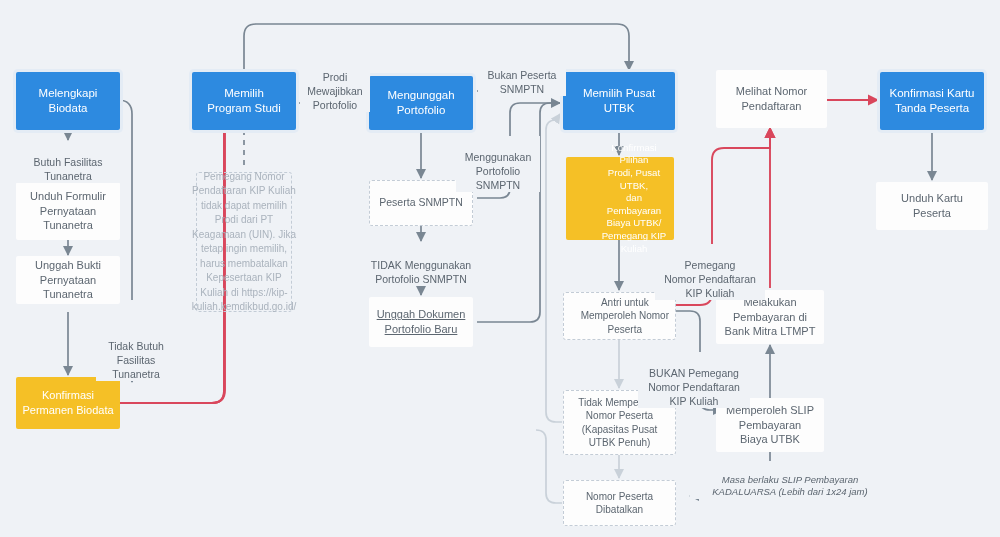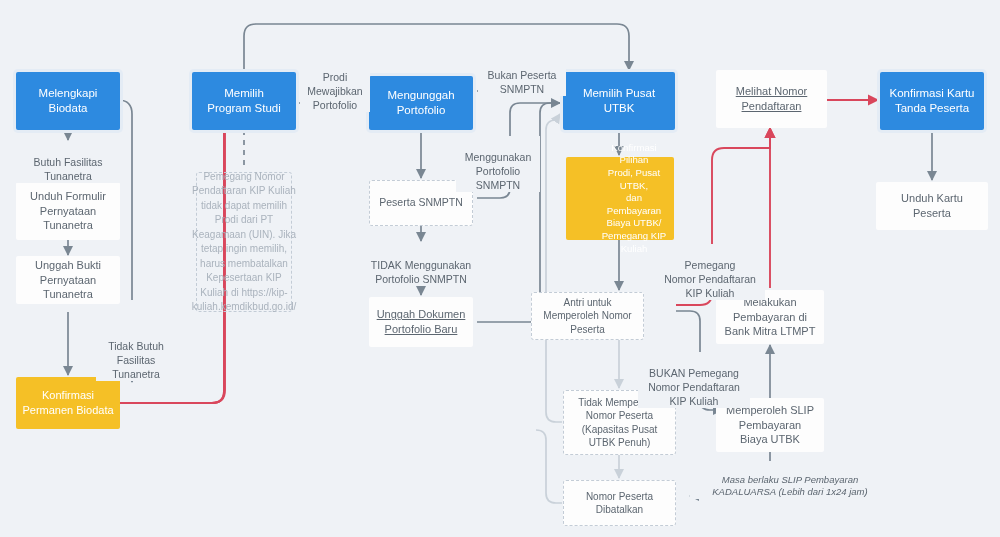--- a/index.html
+++ b/index.html
@@ -201,21 +201,21 @@
   </div>
 
   <div class="node yellow" style="left:566px;top:157px;width:108px;height:83px;padding-left:28px;">
     <span style="white-space:pre-line;font-size:9.6px;">Konfirmasi Pilihan
 Prodi, Pusat UTBK,
 dan Pembayaran
 Biaya UTBK/
 Pemegang KIP Kuliah</span>
   </div>
 
-  <div class="node dashed" style="left:531px;top:292px;width:113px;height:48px;">
+  <div class="node dashed" style="left:563px;top:292px;width:113px;height:48px;justify-content:flex-end;">
     <span style="white-space:pre-line;font-size:10px;">Antri untuk
 Memperoleh Nomor
 Peserta</span>
   </div>
 
   <div class="node dashed" style="left:563px;top:390px;width:113px;height:65px;">
     <span style="white-space:pre-line;font-size:10px;">Tidak Memperoleh
 Nomor Peserta
 (Kapasitas Pusat
 UTBK Penuh)</span>
@@ -231,21 +231,21 @@
 Pembayaran di
 Bank Mitra LTMPT</span>
   </div>
 
   <div class="node white" style="left:716px;top:398px;width:108px;height:54px;">
     <span style="white-space:pre-line;">Memperoleh SLIP
 Pembayaran
 Biaya UTBK</span>
   </div>
 
-  <div class="node white" style="left:716px;top:70px;width:111px;height:58px;text-decoration:underline;">
+  <div class="node white" style="left:716px;top:70px;width:111px;height:58px;">
     <span style="white-space:pre-line;">Melihat Nomor
 Pendaftaran</span>
   </div>
 
   <div class="node blue" style="left:880px;top:72px;width:104px;height:58px;">
     <span style="white-space:pre-line;">Konfirmasi Kartu
 Tanda Peserta</span>
   </div>
 
   <div class="node white" style="left:876px;top:182px;width:112px;height:48px;">

